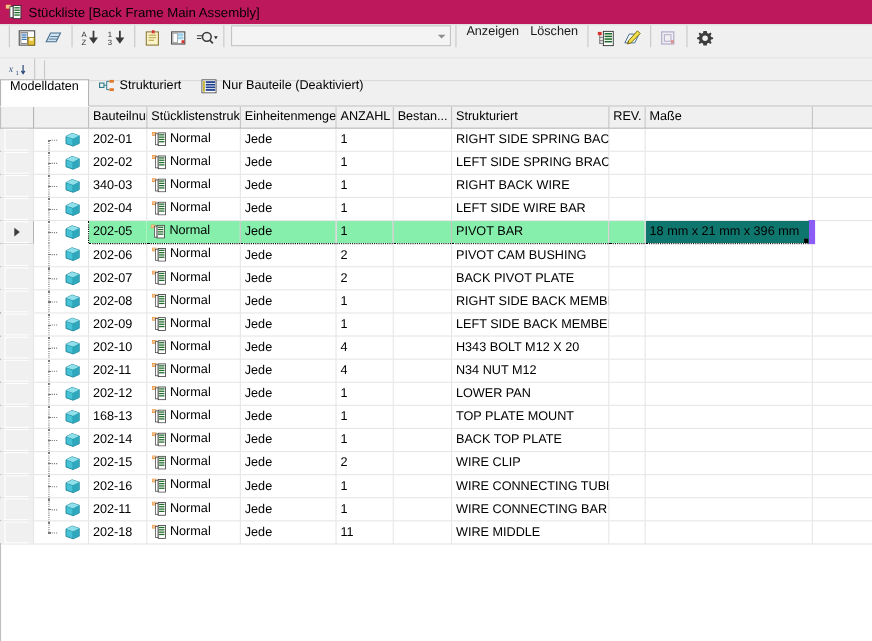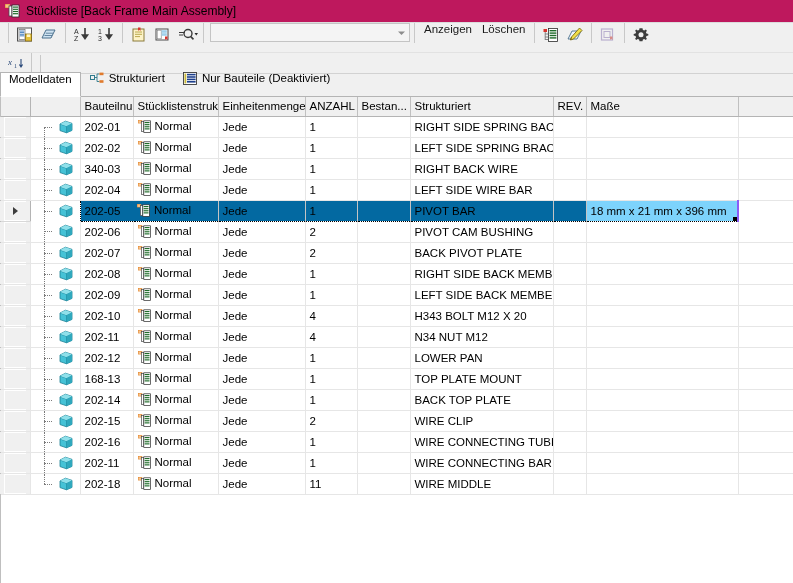--- a/index.html
+++ b/index.html
@@ -282,42 +282,42 @@
   }
   td.qty { padding-left: 5px; }
   td.stock { }
   td.desc { padding-left: 5px; }
   td.rev { }
   td.mass { padding-left: 5px; }
   td.tail { border-right: none; }
 
   
   tr.selected td {
-    background: #0369a1;
+    background: #86efac;
     border-bottom: 1px dotted #000;
     border-top: 1px dotted #000;
     border-right: 1px solid #c4c4c4;
   }
   tr.selected td.rowhdr-cell {
     background: #f0f0f0;
     border: none;
     border-right: 1px solid #b4b4b4;
     border-bottom: 1px solid #d8d8d8;
   }
   tr.selected td.treecell {
     background: #ffffff;
     border: none;
   }
   tr.selected td.partnum {
     border-left: 1px dotted #000;
     border-right: none;
   }
   tr.selected td.mass {
-    background: #7dd3fc;
-    border-right: 2px solid #8b5cf6;
+    background: #0f766e;
+    border-right: 6px solid #8b5cf6;
     position: relative;
   }
   tr.selected td.tail {
     background: #ffffff;
     border: none;
   }
 
   .focus-nub {
     position: absolute;
     right: 0;

